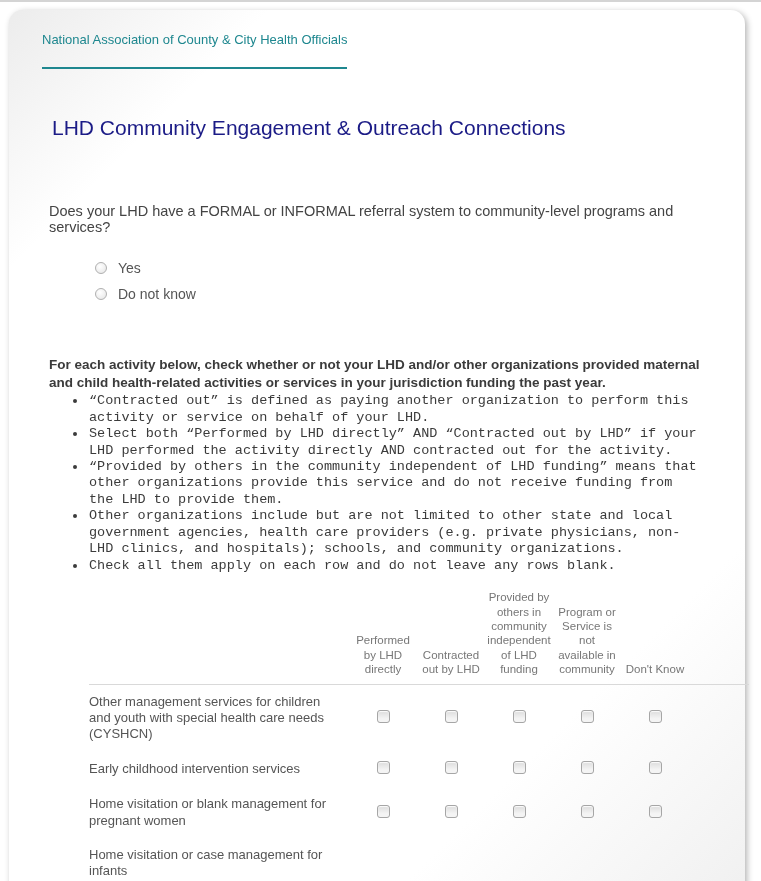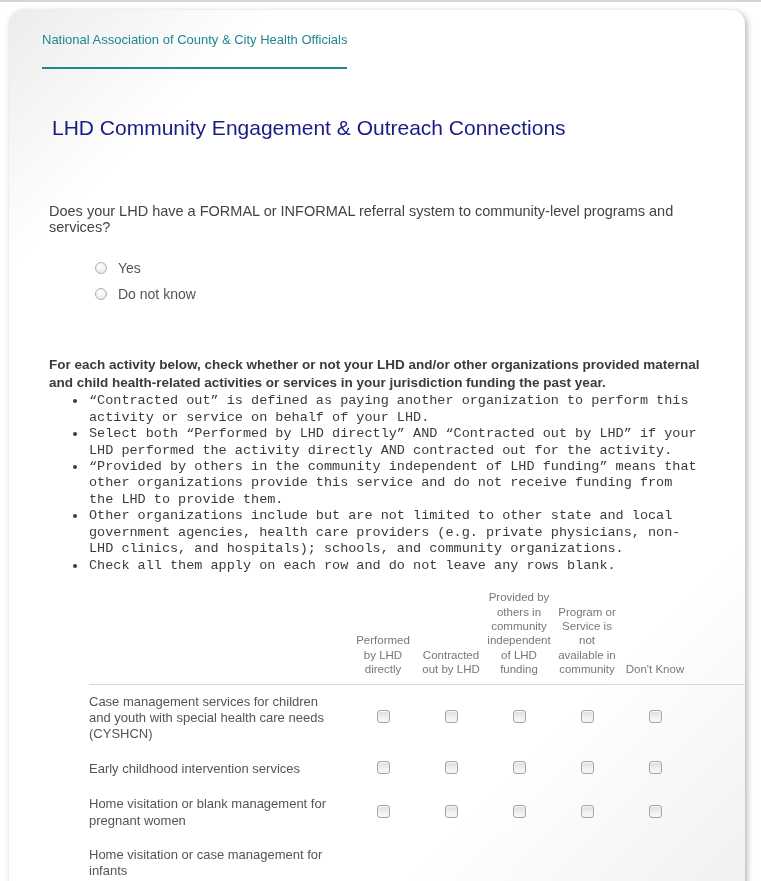--- a/index.html
+++ b/index.html
@@ -181,21 +181,21 @@
           <th>Performed by LHD directly</th>
           <th>Contracted out by LHD</th>
           <th>Provided by others in community independent of LHD funding</th>
           <th>Program or Service is not available in community</th>
           <th>Don't Know</th>
           <th></th>
         </tr>
       </thead>
       <tbody>
         <tr>
-          <td class="row-label">Case management services for children and youth with special health care needs (CYSHCN)</td>
+          <td class="row-label">Other management services for children and youth with special health care needs (CYSHCN)</td>
           <td class="cb-cell"><span class="checkbox"></span></td>
           <td class="cb-cell"><span class="checkbox"></span></td>
           <td class="cb-cell"><span class="checkbox"></span></td>
           <td class="cb-cell"><span class="checkbox"></span></td>
           <td class="cb-cell"><span class="checkbox"></span></td>
           <td></td>
         </tr>
         <tr>
           <td class="row-label">Early childhood intervention services</td>
           <td class="cb-cell"><span class="checkbox"></span></td>

